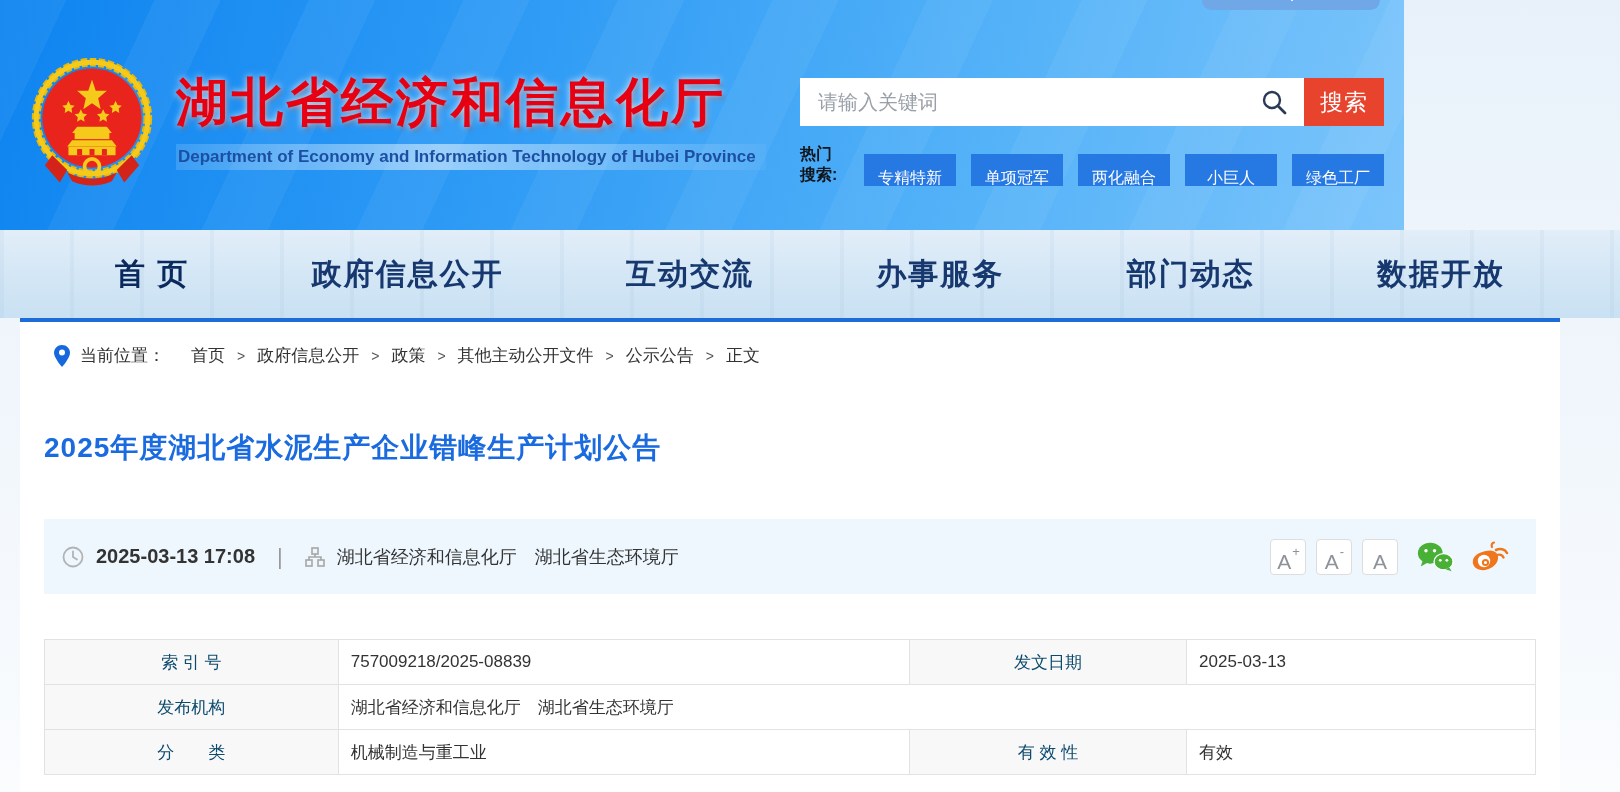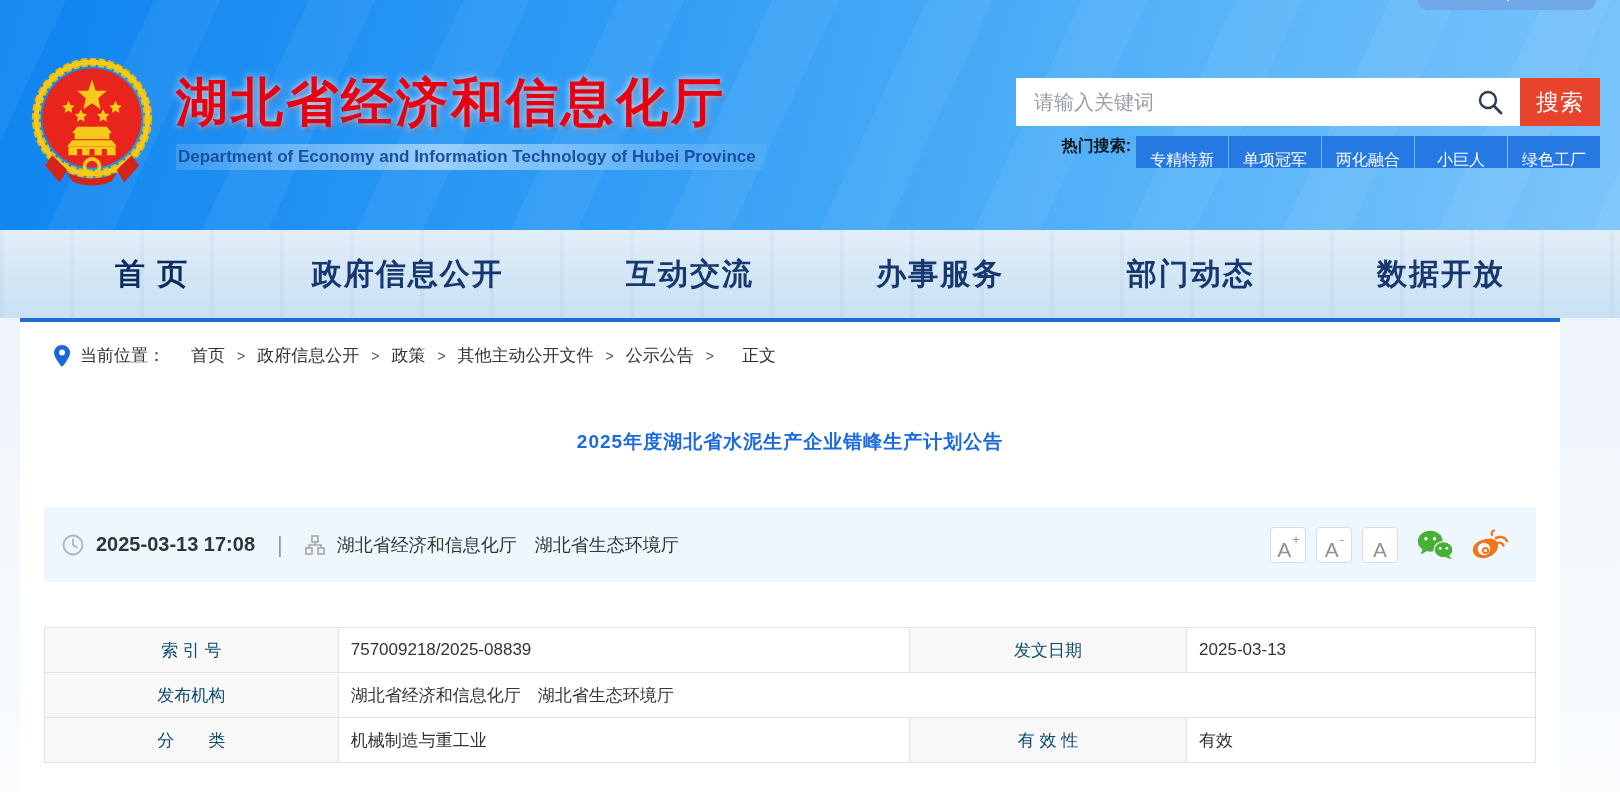--- a/index.html
+++ b/index.html
@@ -1,21 +1,21 @@
 <!DOCTYPE html>
 <html><head>
 <meta charset="utf-8">
 <style>
   * { margin:0; padding:0; box-sizing:border-box; }
   html,body { width:1620px; height:792px; overflow:hidden;
     font-family:"Liberation Sans","DejaVu Sans",sans-serif;
     background:linear-gradient(180deg,#e8f1fa 0%,#f2f7fc 60%,#fafcfe 100%); }
 
   
-  .banner { position:relative; width:1620px; height:230px;
+  .banner { position:relative; width:1404px; height:230px;
     background:
       repeating-linear-gradient(115deg, rgba(255,255,255,0.05) 0 60px, rgba(255,255,255,0) 60px 140px),
       linear-gradient(105deg,#0e84f0 0%,#2d9af5 35%,#54b2f8 70%,#7cc5fb 100%); }
   .float-pill { position:absolute; top:-9px; right:24px; width:178px; height:19px;
     background:#6fa7e7; border-radius:10px; }
   .float-pill::after { content:""; position:absolute; left:50%; top:5px; width:2px; height:5px; background:#e8f1fb; }
 
   .logo-row { position:absolute; left:30px; top:58px; display:flex; align-items:flex-start; }
   .emblem { width:124px; height:130px; }
   .brand { margin-left:22px; }
@@ -25,21 +25,21 @@
     background:linear-gradient(90deg, rgba(235,246,255,0.15), rgba(225,242,255,0.6) 45%, rgba(225,242,255,0.05)); }
 
   .search-module { position:absolute; top:78px; right:20px; width:584px; }
   .search-row { display:flex; height:48px; }
   .search-input { flex:1; height:48px; border:none; outline:none; background:#fff;
     padding:0 46px 0 18px; font-size:20px; color:#333; }
   .search-input::placeholder { color:#9aa0a8; }
   .mag-wrap { position:absolute; right:96px; top:10px; width:28px; height:28px; }
   .search-btn { width:80px; height:48px; background:#e8432d; color:#fff; font-size:23px;
     border:none; cursor:pointer; letter-spacing:1px; }
-  .hot-row { display:flex; align-items:flex-start; justify-content:flex-end; margin-top:10px; gap:1px; }
+  .hot-row { display:flex; align-items:flex-end; justify-content:flex-end; margin-top:18px; gap:15px; }
   .hot-label { font-size:16px; color:#10151c; font-weight:600; margin-right:4px; }
   .hot-tag { display:inline-block; min-width:92px; text-align:center; padding:8px 12px; height:32px; line-height:32px;
     background:#2678e3; color:#fff; font-size:16px; cursor:pointer; }
 
   
   .navband { position:relative; width:1620px; height:88px;
     background:
       repeating-linear-gradient(90deg, rgba(140,175,205,0.10) 0 4px, rgba(255,255,255,0) 4px 70px),
       linear-gradient(180deg,#e2eef9 0%,#d3e6f5 55%,#c9e1f3 100%); }
   .nav-items { display:flex; justify-content:space-between; align-items:center; height:88px; padding:16px 115px; }
@@ -49,23 +49,23 @@
   
   .panel { margin-left:20px; width:1540px; height:474px; background:#fff;
     border-top:4px solid #1d6cd8; padding:0 24px; }
 
   .breadcrumb { display:flex; align-items:center; padding-top:22px; font-size:17px; color:#333; }
   .pin { width:16px; height:22px; margin:0 10px 0 10px; }
   .crumb-label { margin-right:14px; }
   .crumb-link { margin:0 12px; cursor:pointer; }
   .crumb-link:first-of-type { margin-left:2px; }
   .crumb-sep { color:#555; font-size:14px; }
-  .crumb-current { margin-left:28px; }
-
-  .article-title { margin-top:62px; text-align:center; font-size:19px; font-weight:700; color:#1a6ae0; letter-spacing:1px; }
+  .crumb-current { margin-left:12px; }
+
+  .article-title { margin-top:62px; font-size:28px; font-weight:700; color:#1a6ae0; letter-spacing:1px; }
 
   .meta-bar { margin-top:52px; height:75px; background:#eef7fd; display:flex; align-items:center;
     justify-content:space-between; padding:0 26px 0 18px; }
   .meta-left { display:flex; align-items:center; }
   .clock-ico { width:22px; height:22px; margin-right:12px; }
   .meta-date { font-size:20px; font-weight:700; color:#333; }
   .meta-div { margin:0 22px; color:#999; font-size:22px; font-weight:300; }
   .org-ico { width:20px; height:20px; margin-right:12px; }
   .meta-src { font-size:18px; color:#333; }
   .meta-right { display:flex; align-items:center; gap:10px; }

